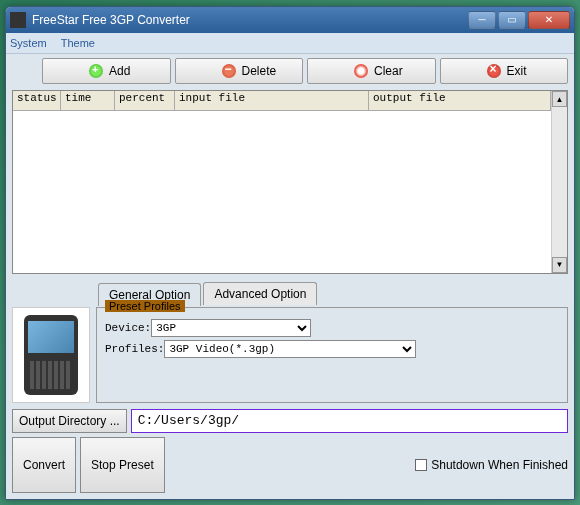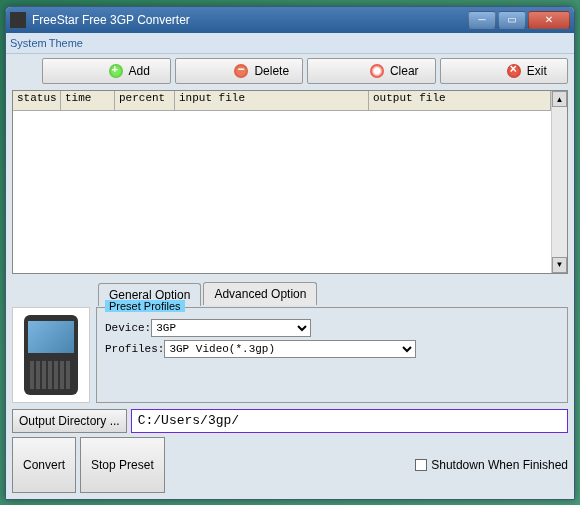--- a/index.html
+++ b/index.html
@@ -53,37 +53,36 @@
 .win-max { background: linear-gradient(to bottom, #8fb5e0, #5a85b5); color:#fff; }
 .win-close { background: linear-gradient(to bottom, #e07a6a, #c04a3a); color:#fff; width:42px; }
 .menubar {
   height: 22px;
   background: #d8e4f0;
   border-bottom: 1px solid #b5c5d5;
   display: flex;
   align-items: center;
   padding: 0 4px;
   color: #2a5a9a;
-  gap: 2px;
+  gap: 14px;
 }
 .menubar span { cursor: pointer; }
 .toolbar {
   height: 36px;
   padding: 4px 6px 4px 36px;
   display: flex;
   gap: 4px;
 }
 .tool-btn {
   flex: 1;
   background: linear-gradient(to bottom, #f8f8f8, #e0e0e0);
   border: 1px solid #999;
   border-radius: 2px;
   display: flex;
   align-items: center;
-  justify-content: center;
   gap: 6px;
   cursor: pointer;
   font-size: 12px;
   padding-left: 46px;
 }
 .ico { width: 14px; height: 14px; border-radius: 50%; display:inline-block; }
 .ico-add { background: radial-gradient(circle, #7aea5a 40%, #3aa82a); position:relative; }
 .ico-add::after { content:"+"; position:absolute; color:#fff; font-weight:bold; font-size:11px; left:3px; top:-1px; }
 .ico-del { background: radial-gradient(circle, #ea7a5a 40%, #c83a2a); position:relative; }
 .ico-del::after { content:"−"; position:absolute; color:#fff; font-weight:bold; font-size:12px; left:3px; top:-2px; }
@@ -176,21 +175,21 @@
 .fieldset {
   flex: 1;
   border: 1px solid #999;
   padding: 8px 8px 20px 8px;
   position: relative;
   margin-top: 2px;
 }
 .fieldset .legend {
   position: absolute;
   top: -8px; left: 8px;
-  background: #7dd3fc;
+  background: #a16207;
   padding: 0 4px;
   font-size: 11px;
 }
 .form-row {
   display: flex;
   align-items: center;
   margin: 3px 0;
   font-family: "Courier New", monospace;
   font-size: 11px;
 }

